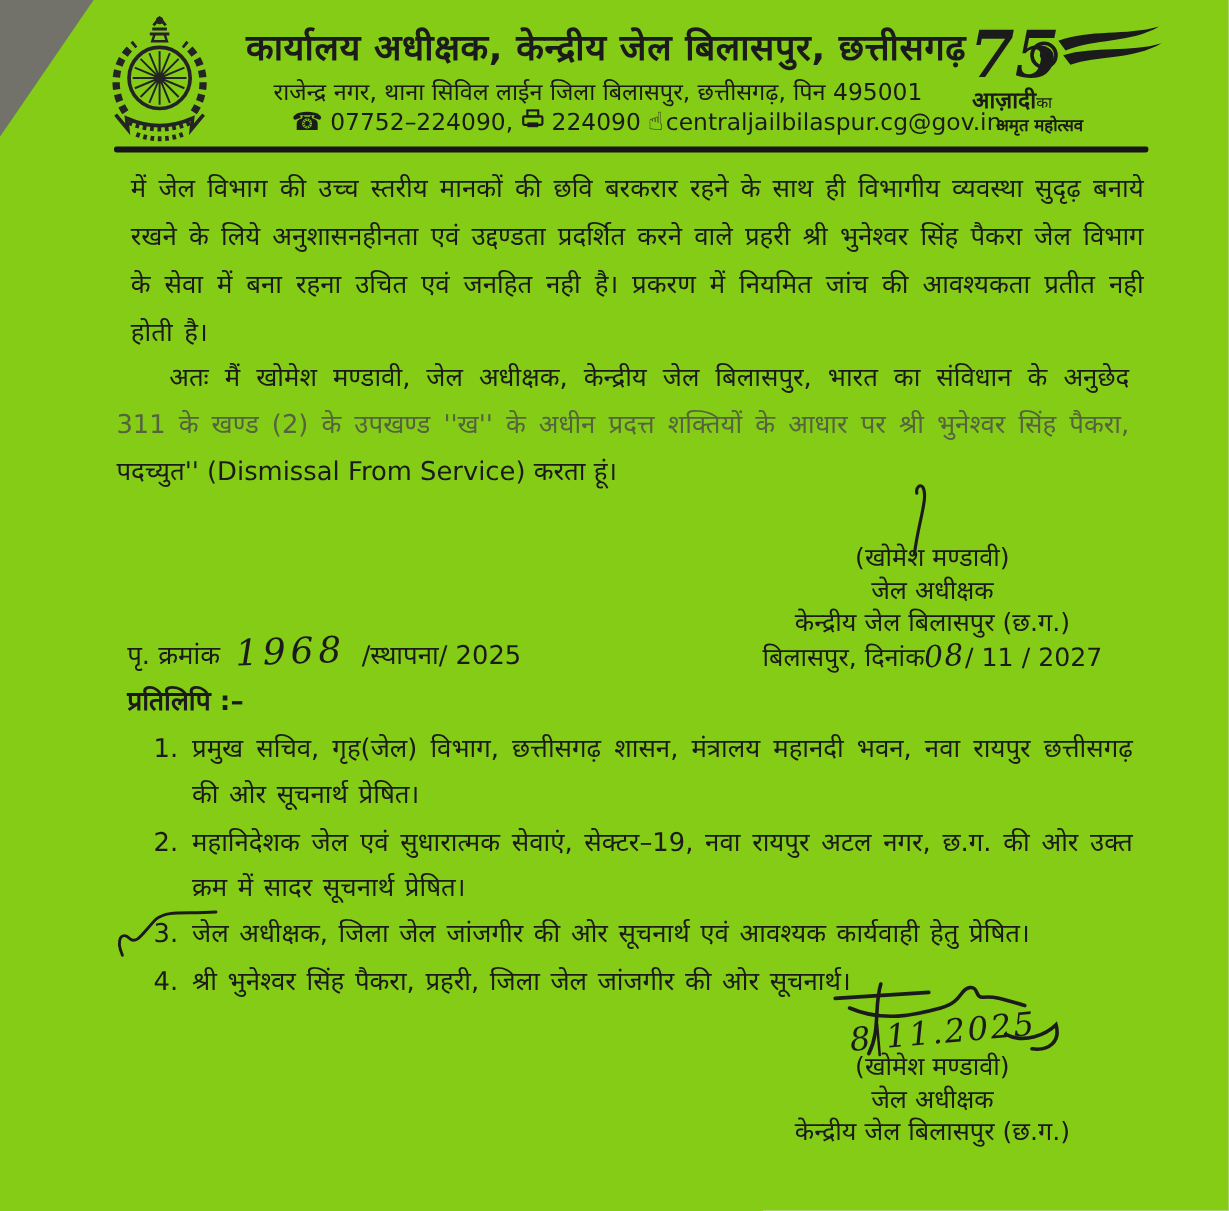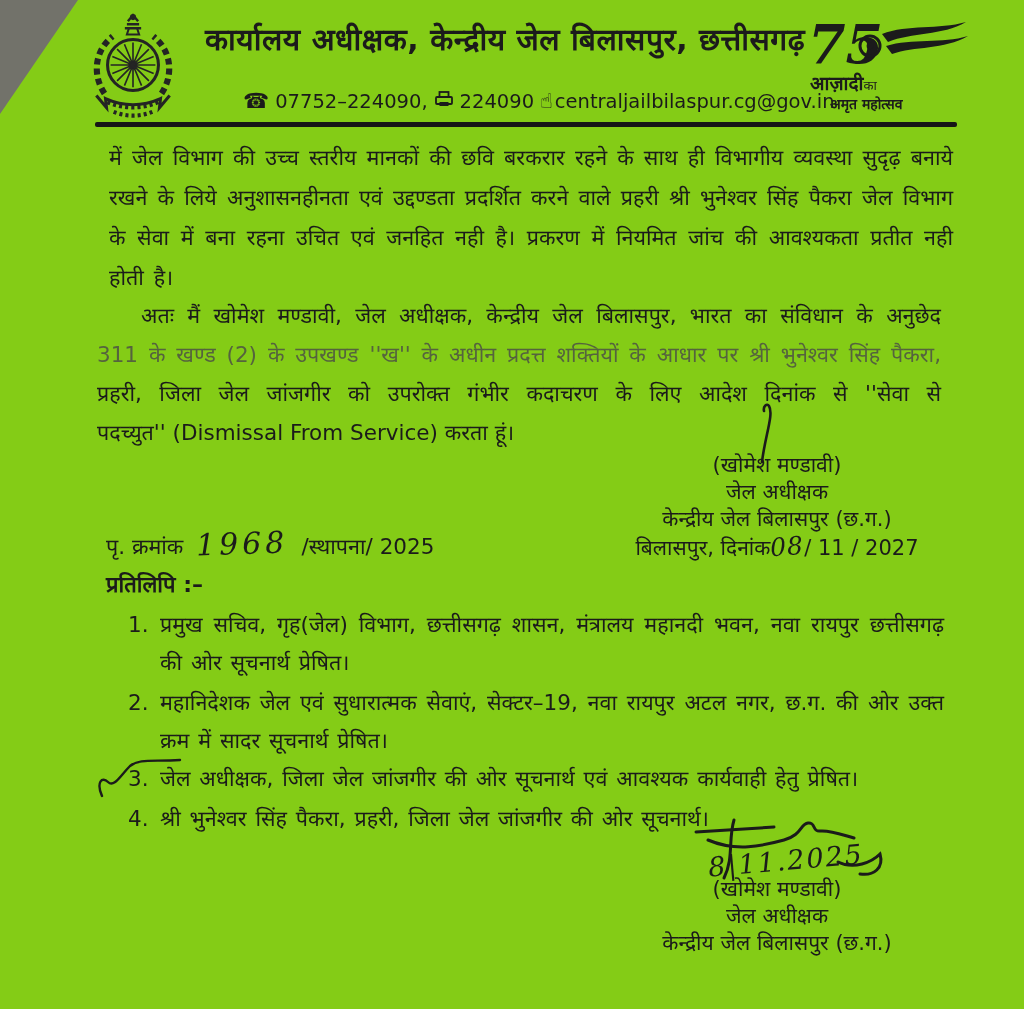--- a/index.html
+++ b/index.html
@@ -102,20 +102,21 @@
         </g>
 
         <path d="M14 82 l10 12 l-1 -9 c18 8 36 8 54 0 l-1 9 l10 -12" stroke-width="3"></path>
         <path d="M25 88 c16 7 34 7 50 0" stroke-width="5" stroke-dasharray="3 3"></path>
         <path d="M31 98 c12 5 26 5 38 0" stroke-width="4" stroke-dasharray="3 3"></path>
       </g>
     </svg>
   </div>
 
   <div class="head-title">कार्यालय अधीक्षक, केन्द्रीय जेल बिलासपुर, छत्तीसगढ़</div>
+  <div class="head-address">राजेन्द्र नगर, थाना सिविल लाईन जिला बिलासपुर, छत्तीसगढ़, पिन 495001</div>
 
   <div class="head-contact">
     <span class="glyph-icon">☎</span>
     <span>07752–224090,</span>
     <span class="fax-icon-svg">
       <svg width="20" height="18" viewBox="0 0 20 18">
         <rect x="2" y="7" width="16" height="7" rx="1" fill="none" stroke="#1b1b1b" stroke-width="1.8"></rect>
         <rect x="5.5" y="2" width="9" height="5" fill="none" stroke="#1b1b1b" stroke-width="1.8"></rect>
         <rect x="5.5" y="12" width="9" height="4" fill="#1b1b1b"></rect>
       </svg>
@@ -139,21 +140,20 @@
     <div class="azadi-line2">अमृत महोत्सव</div>
   </div>
 
   <div class="head-rule"></div>
 
   <div class="para1">में जेल विभाग की उच्च स्तरीय मानकों की छवि बरकरार रहने के साथ ही विभागीय व्यवस्था सुदृढ़ बनाये रखने के लिये अनुशासनहीनता एवं उद्दण्डता प्रदर्शित करने वाले प्रहरी श्री भुनेश्वर सिंह पैकरा जेल विभाग के सेवा में बना रहना उचित एवं जनहित नही है। प्रकरण में नियमित जांच की आवश्यकता प्रतीत नही होती है।</div>
 
   <div class="para2">
     <div class="p2line first">अतः मैं खोमेश मण्डावी, जेल अधीक्षक, केन्द्रीय जेल बिलासपुर, भारत का संविधान के अनुछेद</div>
     <div class="p2line faded">311 के खण्ड (2) के उपखण्ड ''ख'' के अधीन प्रदत्त शक्तियों के आधार पर श्री भुनेश्वर सिंह पैकरा,</div>
-    <div class="p2line">प्रहरी, जिला जेल जांजगीर को उपरोक्त गंभीर कदाचरण के लिए आदेश दिनांक से ''सेवा से</div>
     <div class="p2line last">पदच्युत'' (Dismissal From Service) करता हूं।</div>
   </div>
 
   <div class="sig1-tick">
     <svg width="36" height="62" viewBox="0 0 36 62">
       <path class="ink" d="M14 60 C17 34 26 12 21 4 C19 1 15 4 16 9" stroke-width="2.6"></path>
     </svg>
   </div>
 
   <div class="sig1">

